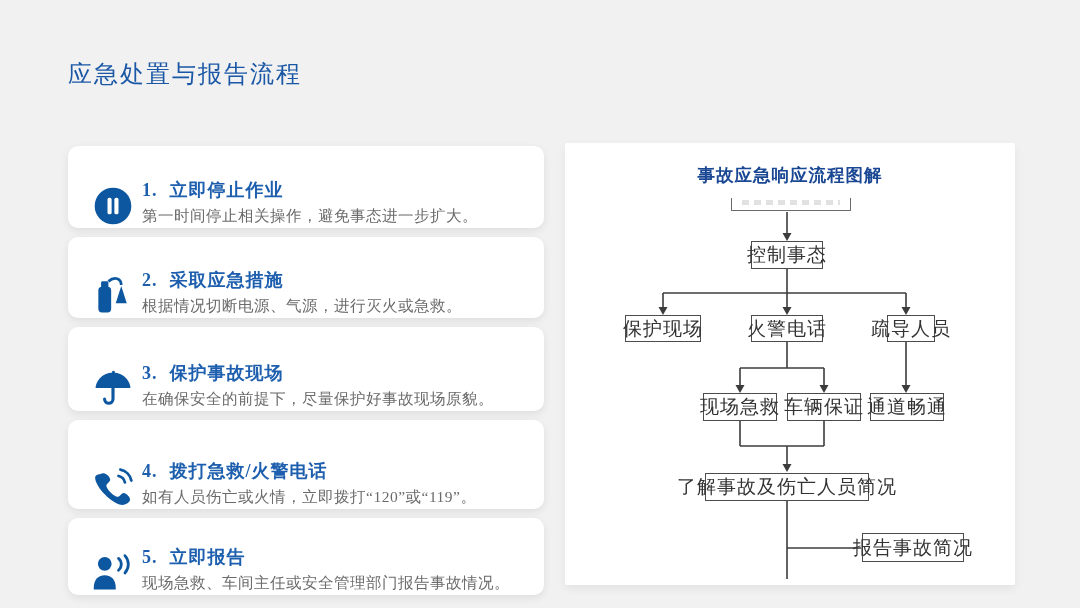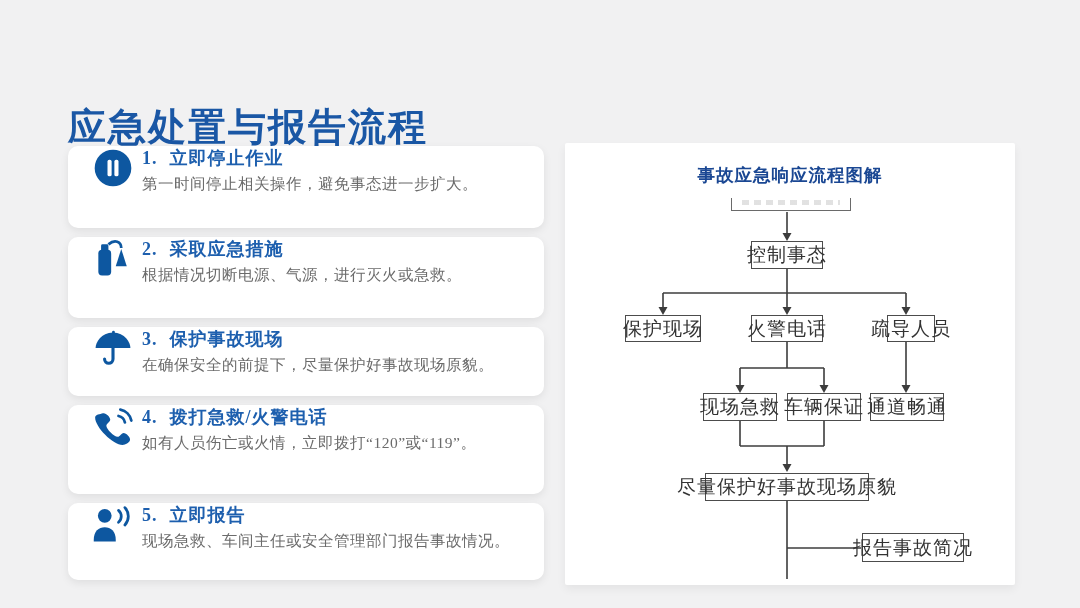--- a/index.html
+++ b/index.html
@@ -3,33 +3,33 @@
 <meta charset="utf-8">
 <style>
   html,body{margin:0;padding:0;}
   body{
     width:1080px;height:608px;overflow:hidden;position:relative;
     background:#f1f1f2;
     font-family:"Liberation Serif","DejaVu Serif",serif;
   }
   .page-title{
     position:absolute;left:68px;top:58px;
-    font-size:38px;font-weight:bold;color:#1a57a5;letter-spacing:2px;margin-top:44px;
+    font-size:24px;font-weight:normal;color:#1a57a5;letter-spacing:2px;
   }
   
   .cards{
     position:absolute;left:68px;top:146px;width:476px;
     display:flex;flex-direction:column;gap:9px;
   }
   .card{
     background:#fff;border-radius:10px;
     box-shadow:0 3px 8px rgba(0,0,0,.08);
-    display:flex;align-items:flex-start;
-  }
-  .card.h1{height:82px}.card.h2{height:81px}.card.h3{height:69px}
+    display:flex;align-items:flex-end;
+  }
+  .card.h1{height:82px}.card.h2{height:81px}.card.h3{height:84px}
   .card.h4{height:89px}.card.h5{height:77px}
   .icon-wrap{
     width:58px;margin-left:16px;flex:0 0 auto;
     display:flex;align-items:center;justify-content:center;
   }
   .card-text{flex:1;padding-right:14px;}
   .card-title{
     font-size:18px;font-weight:bold;color:#1d5fae;letter-spacing:1px;
     margin-bottom:2px;
   }
@@ -196,15 +196,15 @@
       <div class="faded"></div>
     </div>
 
   <div class="fbox" style="left:186px;top:98px;width:72px;height:28px">控制事态</div>
   <div class="fbox" style="left:60px;top:172px;width:76px;height:27px">保护现场</div>
   <div class="fbox" style="left:186px;top:172px;width:72px;height:27px">火警电话</div>
   <div class="fbox" style="left:322px;top:172px;width:48px;height:27px">疏导人员</div>
   <div class="fbox" style="left:138px;top:250px;width:74px;height:28px">现场急救</div>
   <div class="fbox" style="left:222px;top:250px;width:74px;height:28px">车辆保证</div>
   <div class="fbox" style="left:305px;top:250px;width:74px;height:28px">通道畅通</div>
-  <div class="fbox" style="left:140px;top:330px;width:164px;height:28px">尽量保护好事故现场原貌</div>
+  <div class="fbox" style="left:140px;top:330px;width:164px;height:28px">了解事故及伤亡人员简况</div>
   <div class="fbox" style="left:297px;top:390px;width:102px;height:29px">报告事故简况</div>
 </div>
 
 </body></html>

